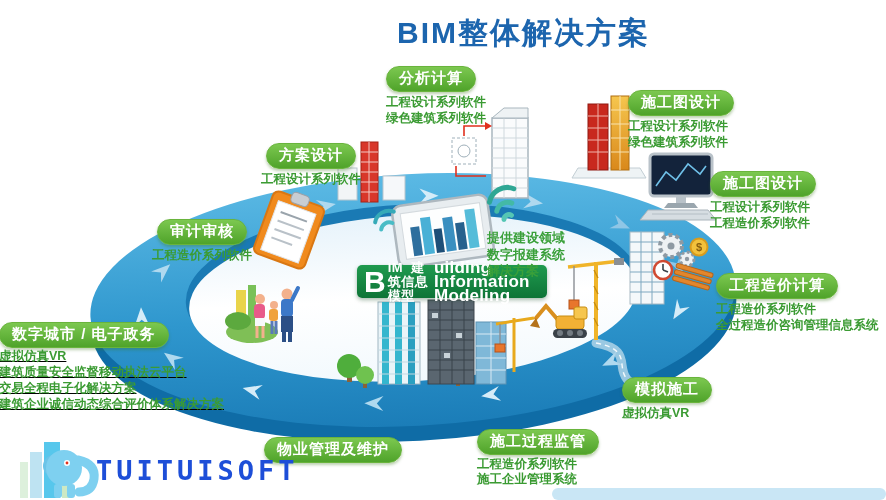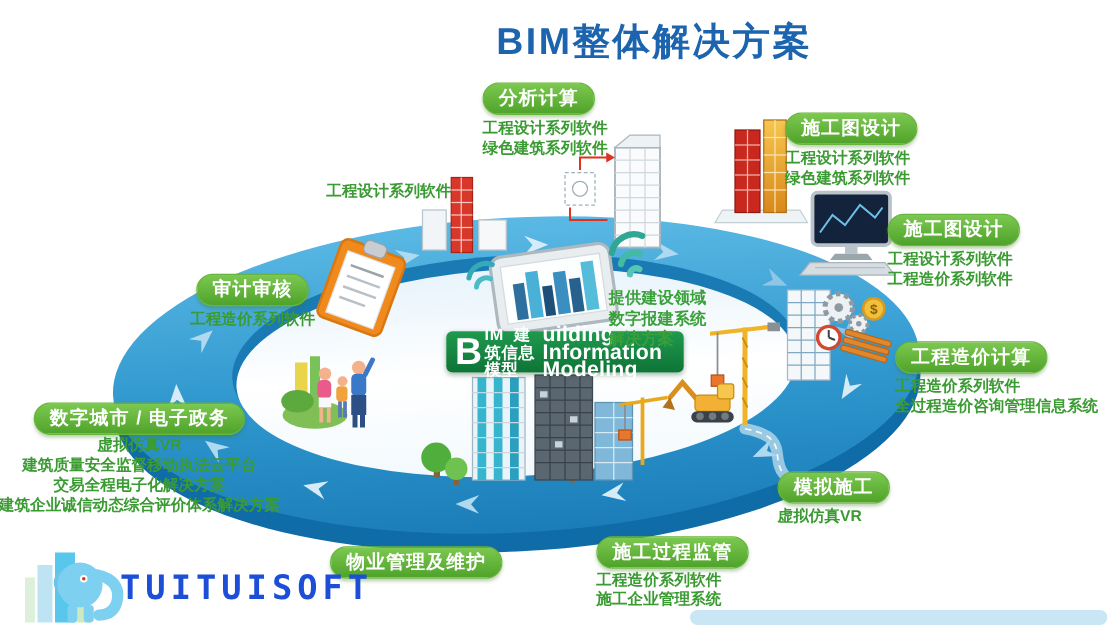--- a/index.html
+++ b/index.html
@@ -3,21 +3,21 @@
 <meta charset="utf-8">
 <style>
   html,body{margin:0;padding:0;background:#fff;}
   .stage{position:relative;width:886px;height:500px;background:#ffffff;overflow:hidden;
          font-family:"Liberation Sans",sans-serif;}
   .layer-svg{position:absolute;left:0;top:0;z-index:1;}
   .title{position:absolute;left:130px;top:13px;width:520px;text-align:right;
          font-size:30px;font-weight:bold;color:#1c65ae;letter-spacing:2px;z-index:3;}
   .node{position:absolute;z-index:3;}
   .node.center-align{text-align:center;}
-  .node.right-align{text-align:center;}
+  .node.right-align{text-align:left;text-decoration:underline;}
   .pill{display:inline-block;padding:2px 12px 3px;border-radius:13px;
         background:linear-gradient(180deg,#7cc850,#4fa32a);
         border:1px solid #69b43c;color:#fff;font-size:15px;font-weight:bold;
         letter-spacing:1px;white-space:nowrap;box-shadow:0 2px 3px rgba(60,120,30,.35);}
   .sub{margin-top:2px;font-size:12.5px;font-weight:bold;color:#3b9b33;
        line-height:16px;white-space:nowrap;}
   .sub.tight{line-height:15px;}
   .bim-banner{position:absolute;left:357px;top:265px;width:190px;height:33px;z-index:3;
         background:linear-gradient(180deg,#1f9a4e,#0e7437);border-radius:5px;color:#fff;
         display:flex;align-items:center;padding:1px 7px;box-sizing:border-box;
@@ -329,20 +329,21 @@
       <circle cx="67" cy="463" r="3" fill="#ffffff"></circle>
       <circle cx="67" cy="463" r="1.4" fill="#e0301e"></circle>
       <rect x="54" y="484" width="8" height="14" rx="3" fill="#7ed0f0"></rect>
       <rect x="67" y="484" width="8" height="14" rx="3" fill="#7ed0f0"></rect>
     </g>
   </svg>
 
   <div class="title">BIM整体解决方案</div>
 
   <div class="node center-align" style="left:250px;top:143px;width:122px;">
+    <div class="pill">方案设计</div>
     <div class="sub">工程设计系列软件</div>
   </div>
 
   <div class="node" style="left:386px;top:66px;">
     <div class="pill">分析计算</div>
     <div class="sub">工程设计系列软件</div>
     <div class="sub" style="margin-top:0;">绿色建筑系列软件</div>
   </div>
 
   <div class="node" style="left:628px;top:90px;">

